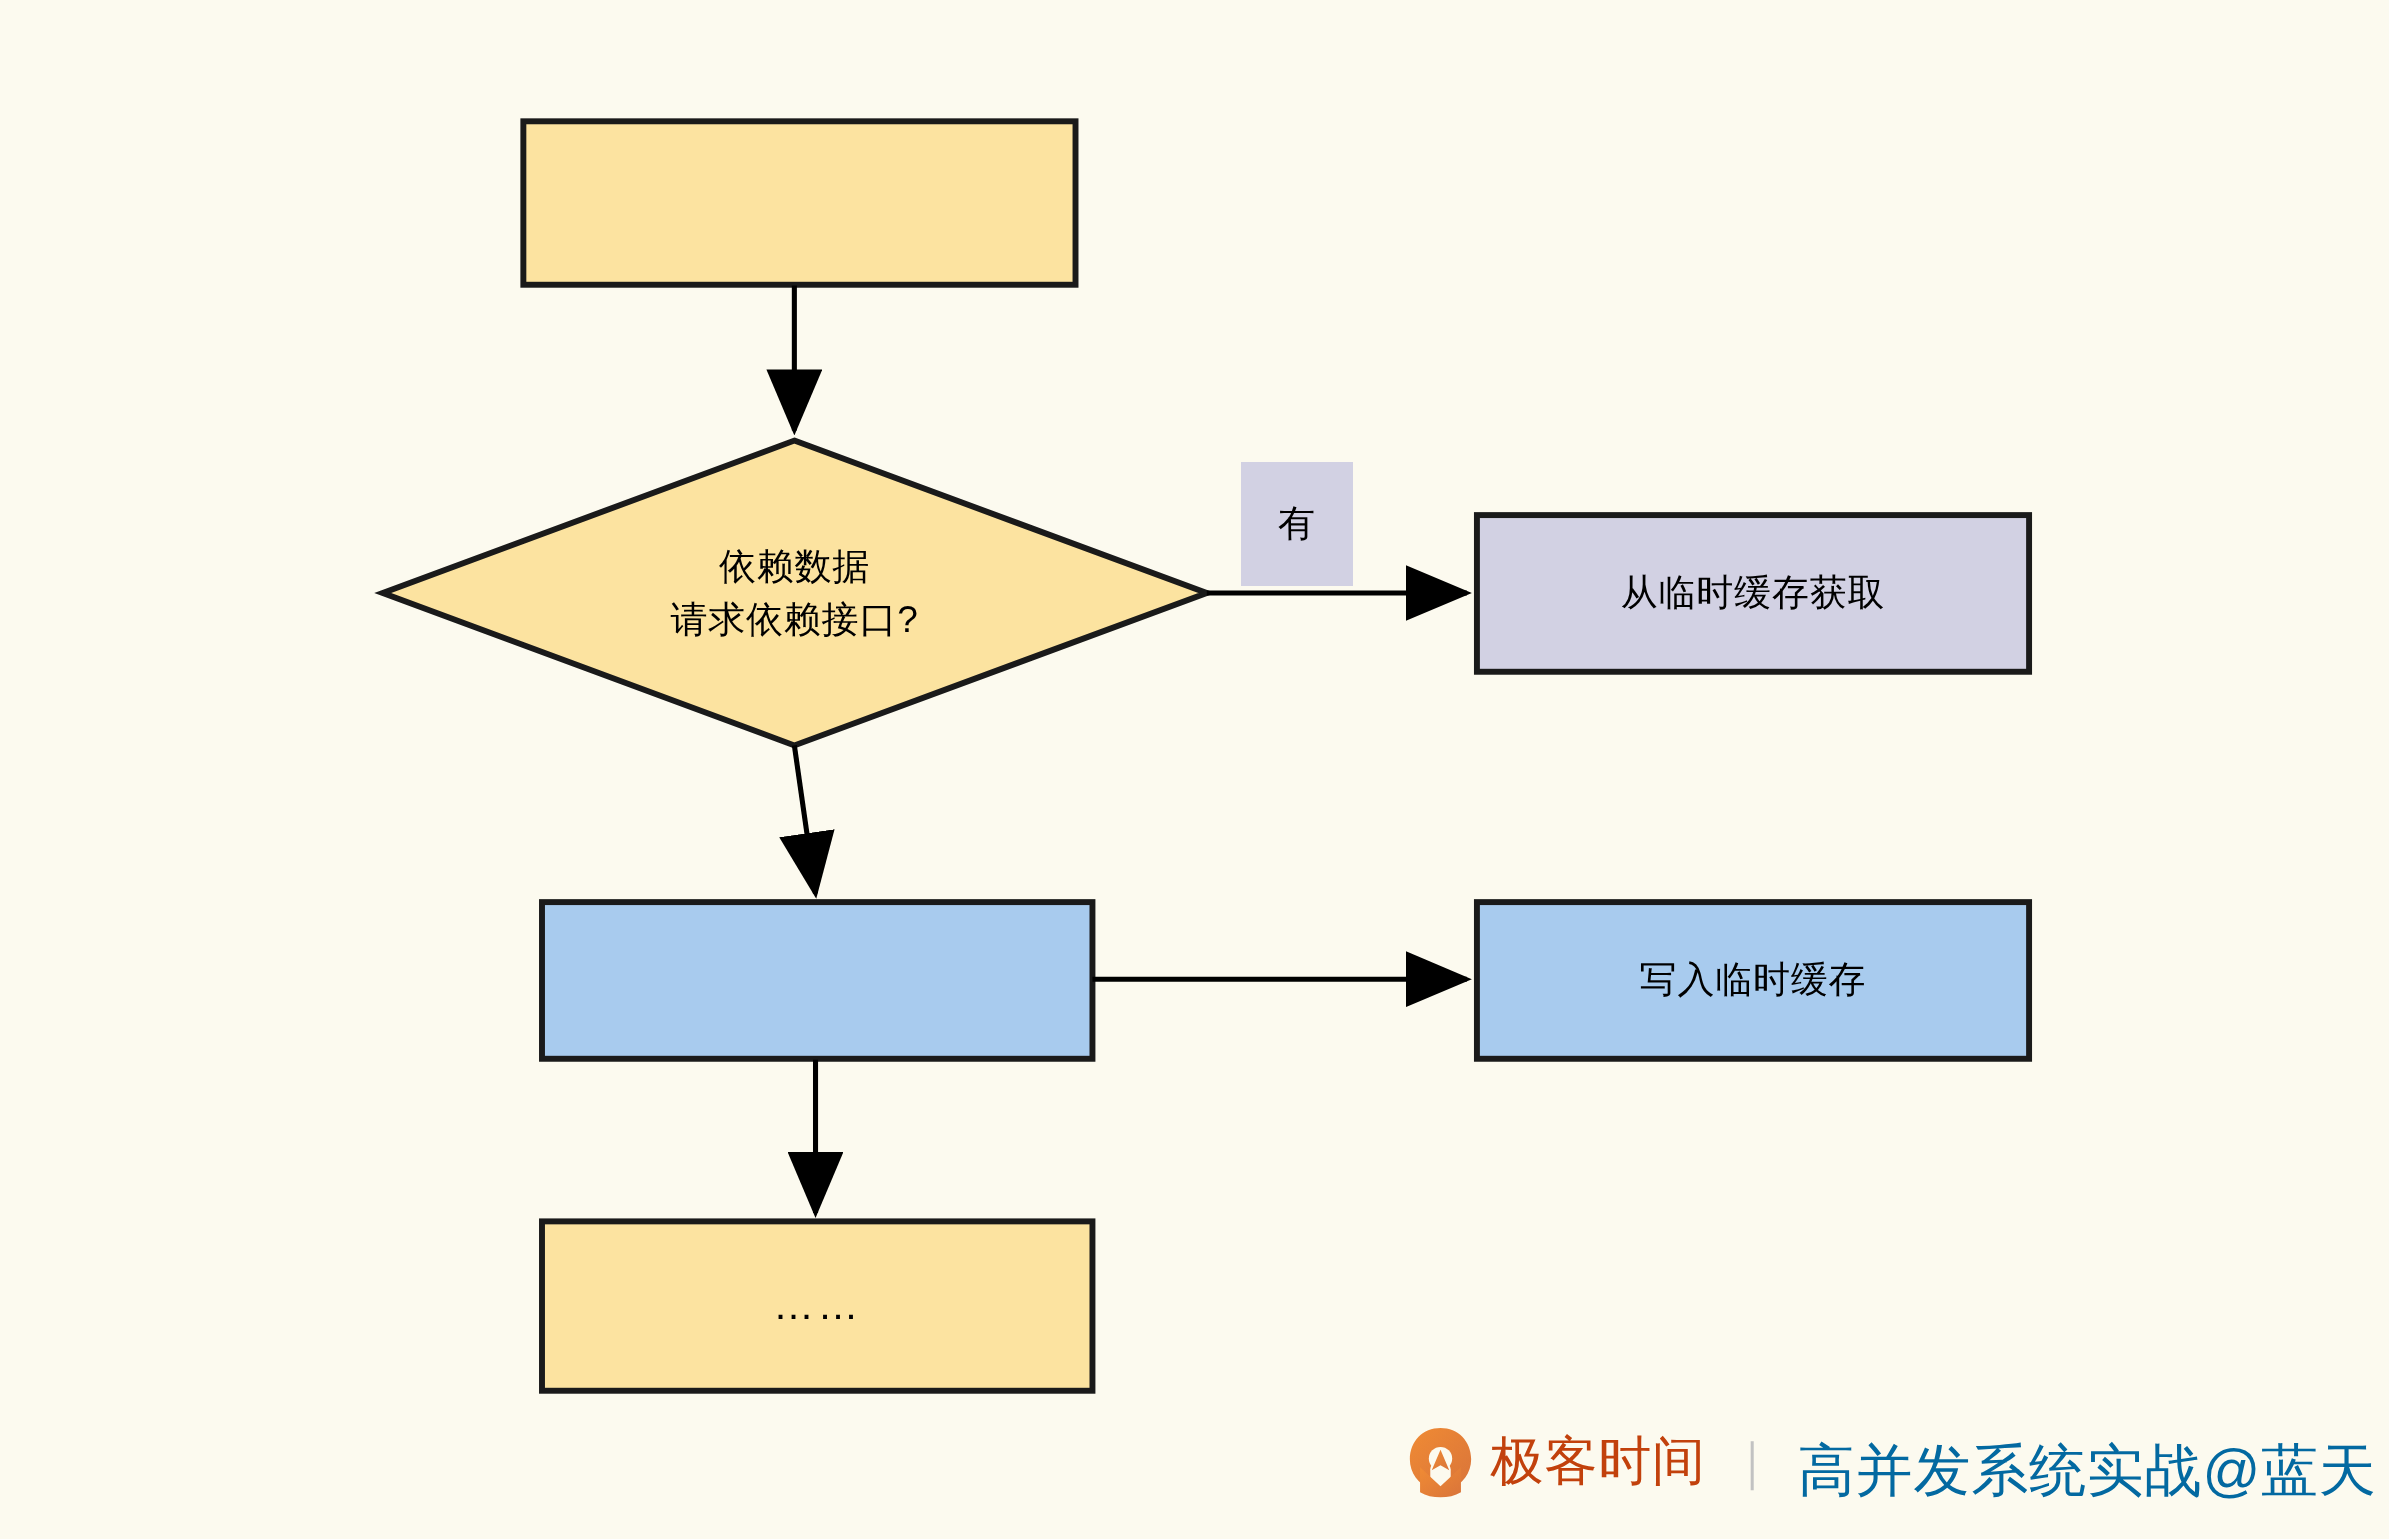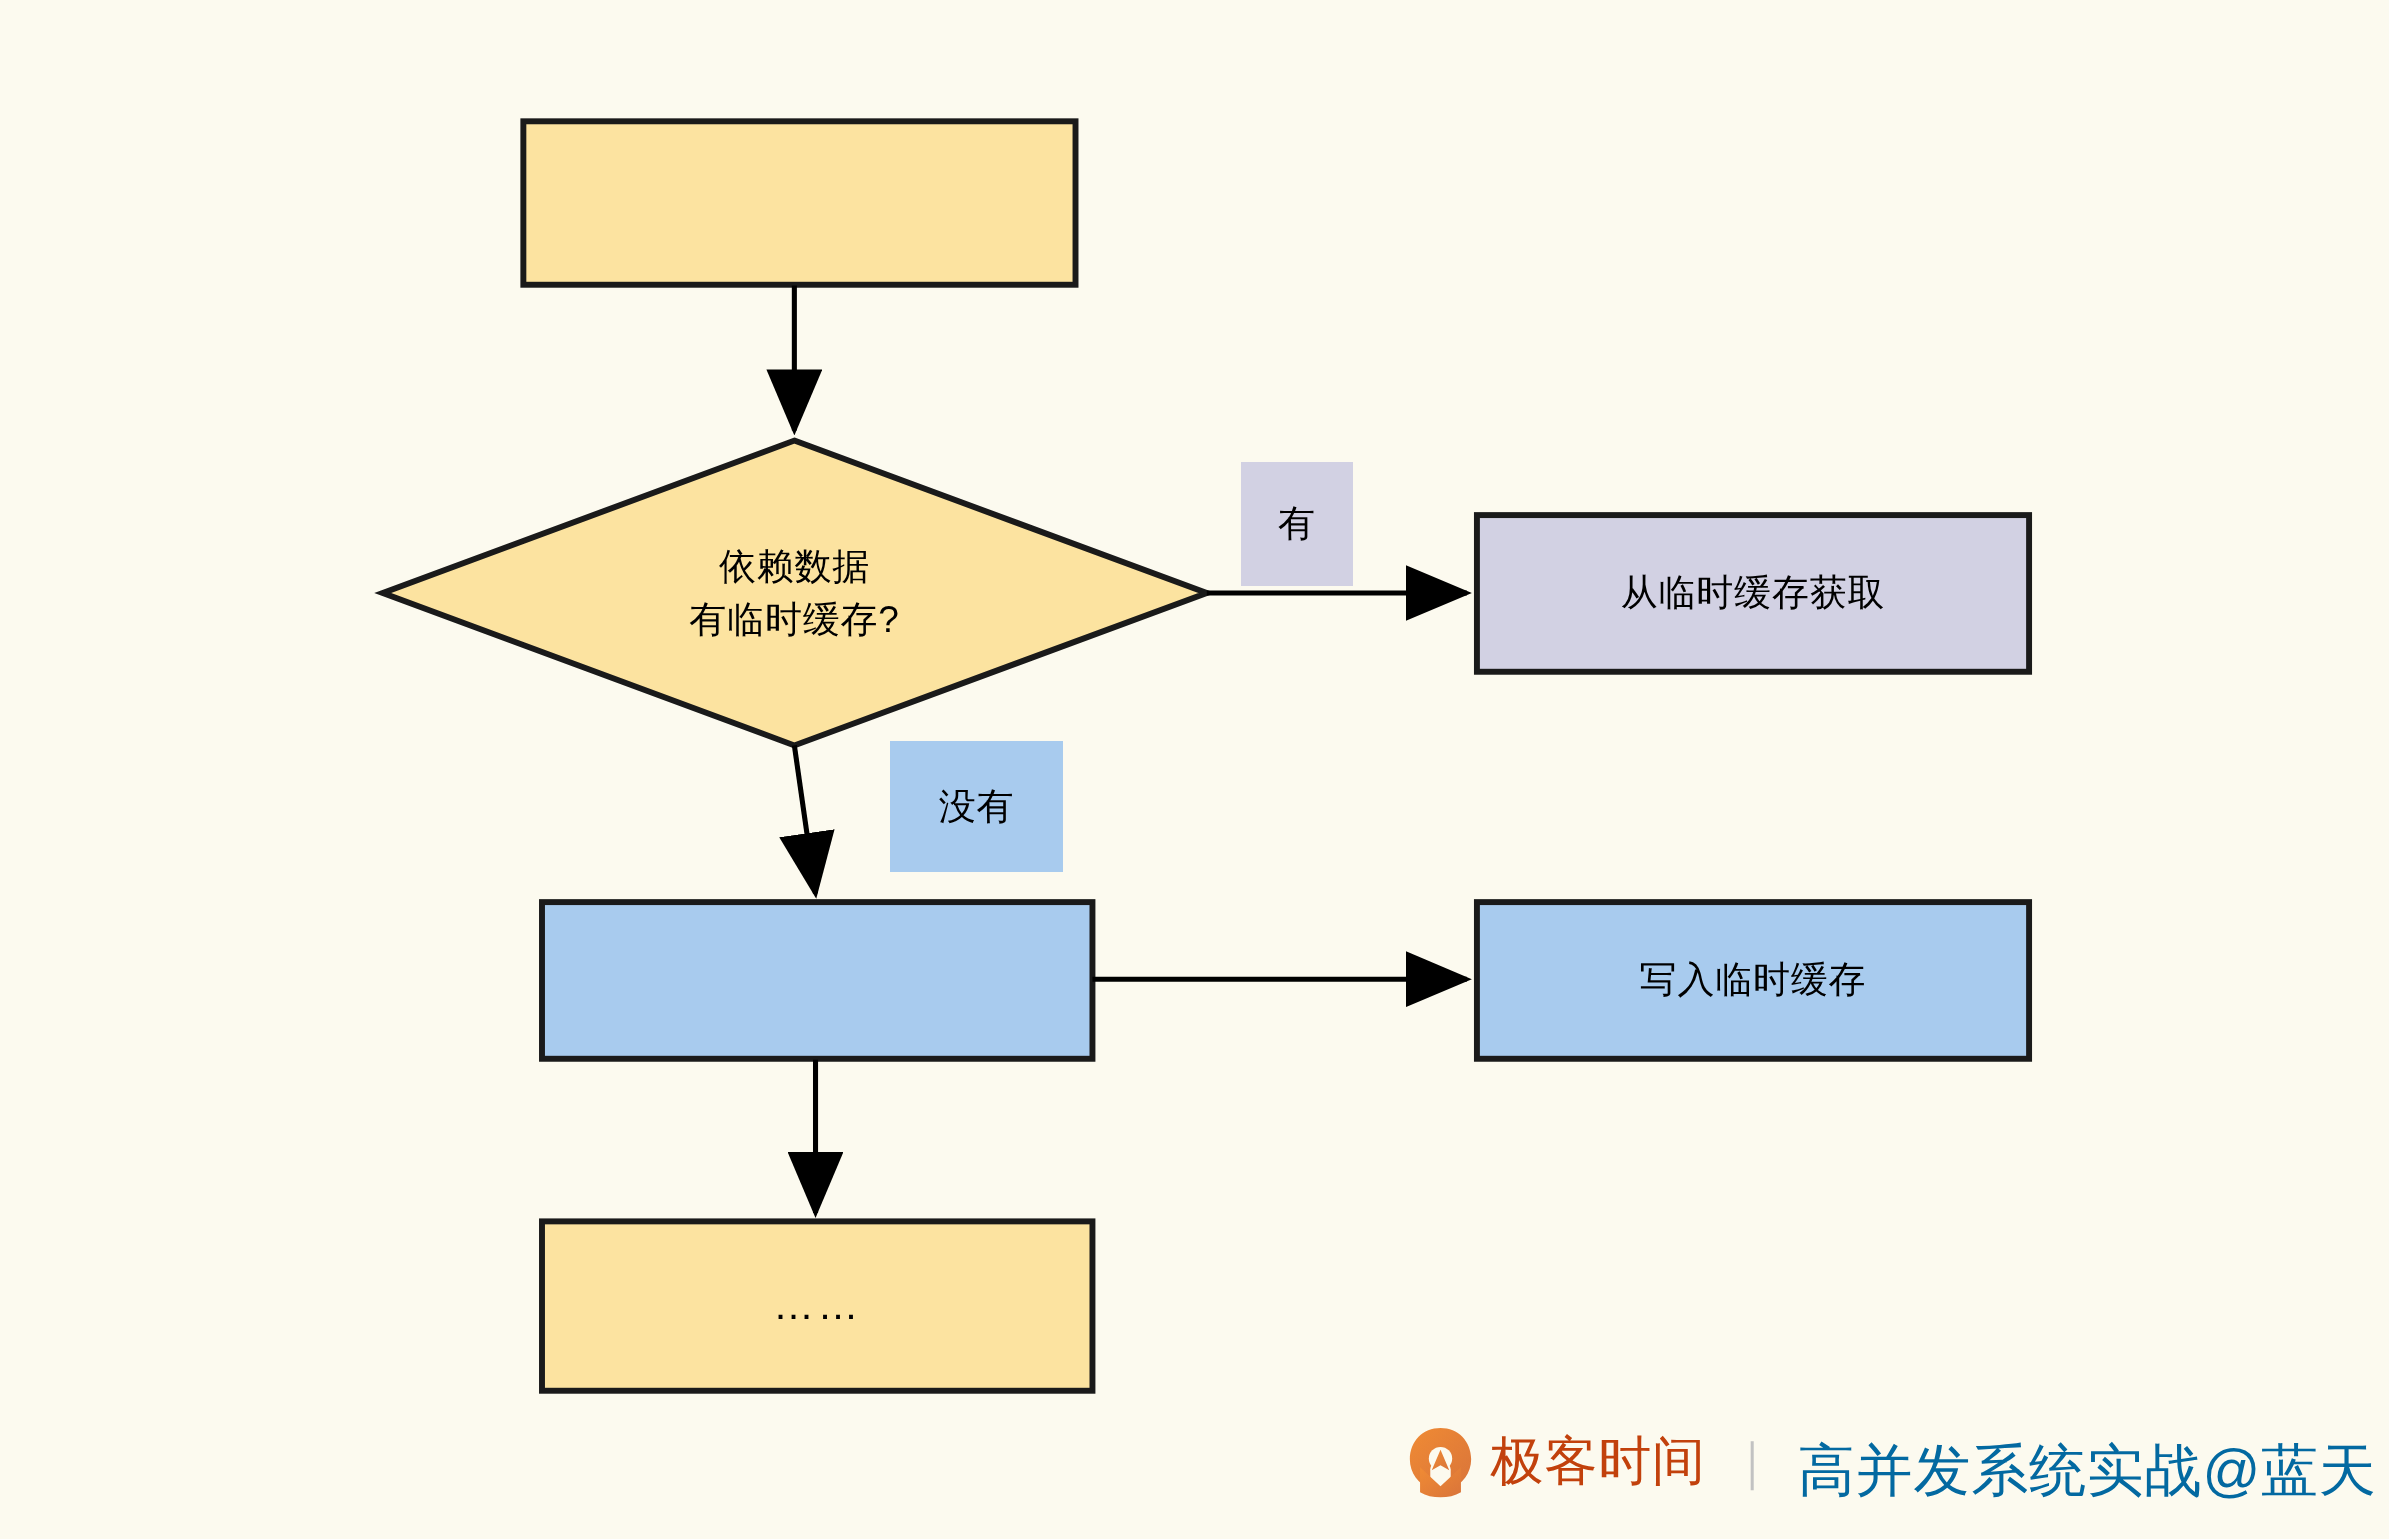--- a/index.html
+++ b/index.html
@@ -117,32 +117,31 @@
 
     <line x1="938" y1="880" x2="963" y2="1055" stroke="#000000" stroke-width="6" marker-end="url(#arrowhead)"></line>
 
     <line x1="1290" y1="1156" x2="1732" y2="1156" stroke="#000000" stroke-width="6" marker-end="url(#arrowhead)"></line>
 
     <line x1="963" y1="1251" x2="963" y2="1432" stroke="#000000" stroke-width="6" marker-end="url(#arrowhead)"></line>
   </svg>
 
 
   <div class="node-label" style="left:593px; top:515px; width:403px; height:157px;">依赖数据
-有临时缓存?</div>
+请求依赖接口?</div>
 
   <div class="node-label" style="left:1477px; top:515px; width:552px; height:157px;">从临时缓存获取</div>
 
 
   <div class="node-label" style="left:1477px; top:902px; width:552px; height:157px;">写入临时缓存</div>
 
   <div class="ellipsis-dots" style="left:542px; top:1221px; width:551px; height:169px;">……</div>
 
   <div class="edge-label" style="left:1241px; top:462px; width:112px; height:124px; background:#d2d1e3;">有</div>
 
-  <div class="edge-label" style="left:890px; top:741px; width:173px; height:131px; background:#a8cbee;">没有</div>
 
   <div id="watermark" style="left:1404px; top:1413px;">
     <svg class="wm-logo" viewBox="0 0 100 100" xmlns="http://www.w3.org/2000/svg">
       <defs>
         <linearGradient id="gblogo" x1="0" y1="0" x2="1" y2="1">
           <stop offset="0%" stop-color="#f08b34"></stop>
           <stop offset="100%" stop-color="#d9743a"></stop>
         </linearGradient>
       </defs>
       <path d="M50 4 C26 4 8 22 8 47 C8 66 20 81 36 88 L36 62 C36 54 42 48 50 48

